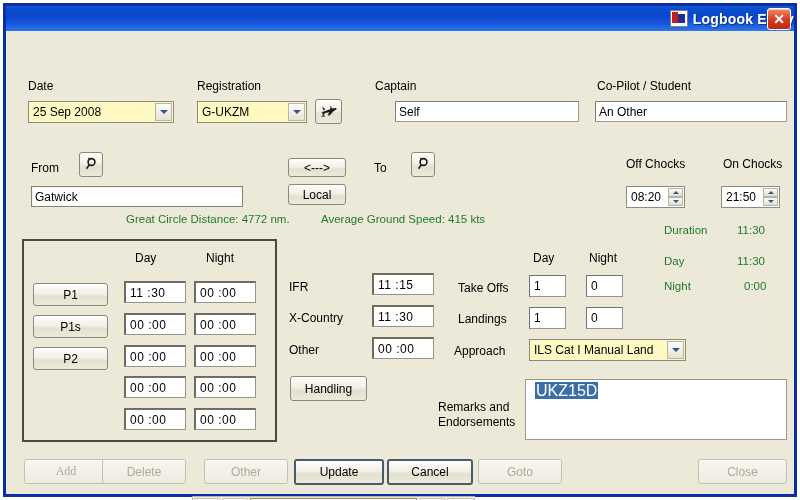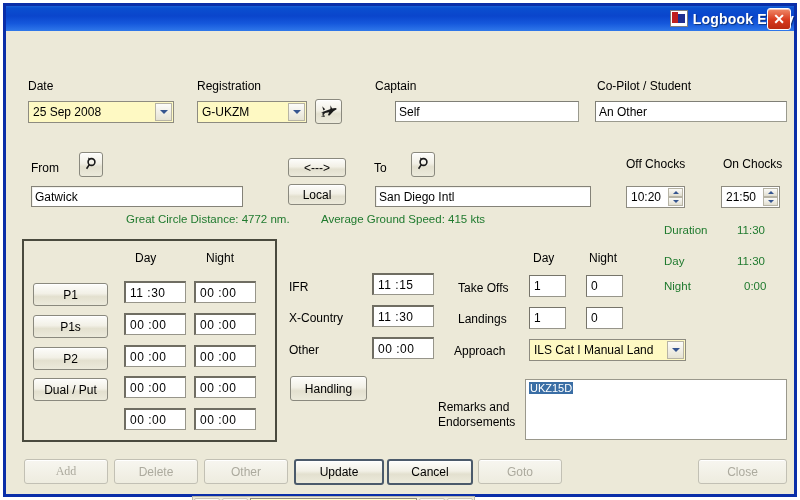--- a/index.html
+++ b/index.html
@@ -123,21 +123,21 @@
   .cnt{
     position:absolute;box-sizing:border-box;height:22px;width:37px;
     background:#ffffff;border:1px solid #97958a;
     border-top-color:#76746a;border-left-color:#76746a;
     font-size:12px;color:#000;padding:1px 2px 0 4px;line-height:18px;
   }
   
   .remarks{
     position:absolute;box-sizing:border-box;
     background:#ffffff;border:1px solid #9a988c;
-    font-size:11px;color:#000;padding:2px 3px;
+    font-size:16px;color:#000;padding:2px 9px;
   }
   .remarks .sel{background:#3a6ea5;color:#ffffff;padding:0 1px;}
   
   .nav{
     position:absolute;box-sizing:border-box;
     background:#ece9d8;border:1px solid #b9b7ab;
     display:flex;align-items:stretch;
   }
   .navbtn{
     width:26px;box-sizing:border-box;
@@ -209,25 +209,24 @@
     <div class="btn" style="left:282px;top:153px;width:58px;height:21px;">Local</div>
 
     <div class="lbl" style="left:368px;top:130px;">To</div>
     <div class="btn icon" style="left:405px;top:121px;width:24px;height:25px;">
       <svg width="15" height="17" viewBox="0 0 15 17" aria-hidden="true">
         <circle cx="7.5" cy="6" r="3.4" fill="none" stroke="#1a1a1a" stroke-width="1.6"></circle>
         <line x1="5.3" y1="8.6" x2="2.6" y2="12.8" stroke="#1a1a1a" stroke-width="1.6"></line>
         <path d="M4 1.4 L6 2.4 L4.6 3.4 Z" fill="#1a1a1a"></path>
       </svg>
     </div>
-    <div class="tbox sunk" style="left:369px;top:155px;width:216px;">San Diego Intl</div>
 
     <div class="lbl" style="left:620px;top:126px;">Off Chocks</div>
     <div class="spin" style="left:620px;top:155px;width:59px;">
-      <span>10:20</span>
+      <span>08:20</span>
       <span class="up">
           <i></i>
         </span>
       <span class="dn">
           <i></i>
         </span>
     </div>
 
     <div class="lbl" style="left:717px;top:126px;">On Chocks</div>
     <div class="spin" style="left:715px;top:155px;width:59px;">
@@ -259,21 +258,20 @@
     <div class="tcell" style="left:188px;top:250px;">00 :00</div>
 
     <div class="btn" style="left:27px;top:284px;width:75px;height:23px;">P1s</div>
     <div class="tcell" style="left:118px;top:282px;">00 :00</div>
     <div class="tcell" style="left:188px;top:282px;">00 :00</div>
 
     <div class="btn" style="left:27px;top:316px;width:75px;height:23px;">P2</div>
     <div class="tcell" style="left:118px;top:314px;">00 :00</div>
     <div class="tcell" style="left:188px;top:314px;">00 :00</div>
 
-    <div class="btn" style="left:27px;top:347px;width:75px;height:23px;">Dual / Put</div>
     <div class="tcell" style="left:118px;top:345px;">00 :00</div>
     <div class="tcell" style="left:188px;top:345px;">00 :00</div>
 
     <div class="tcell" style="left:118px;top:377px;">00 :00</div>
     <div class="tcell" style="left:188px;top:377px;">00 :00</div>
 
     <div class="lbl" style="left:283px;top:249px;">IFR</div>
     <div class="tcell" style="left:366px;top:242px;width:62px;">11 :15</div>
     <div class="lbl" style="left:283px;top:280px;">X-Country</div>
     <div class="tcell" style="left:366px;top:274px;width:62px;">11 :30</div>
@@ -300,21 +298,21 @@
         </span>
     </div>
 
     <div class="lbl" style="left:432px;top:369px;">Remarks and</div>
     <div class="lbl" style="left:432px;top:384px;">Endorsements</div>
     <div class="remarks" style="left:519px;top:348px;width:262px;height:61px;">
       <span class="sel">UKZ15D</span>
     </div>
 
     <div class="btn disabled" style="left:18px;top:428px;width:84px;height:25px;font-family:Liberation Serif, serif;">Add</div>
-    <div class="btn disabled" style="left:108px;top:428px;width:84px;height:25px;">Delete</div>
+    <div class="btn disabled" style="left:96px;top:428px;width:84px;height:25px;">Delete</div>
     <div class="btn disabled" style="left:198px;top:428px;width:84px;height:25px;">Other</div>
     <div class="btn def" style="left:288px;top:428px;width:90px;height:26px;">Update</div>
     <div class="btn def" style="left:381px;top:428px;width:86px;height:26px;">Cancel</div>
     <div class="btn disabled" style="left:472px;top:428px;width:84px;height:25px;">Goto</div>
     <div class="btn disabled" style="left:692px;top:428px;width:89px;height:25px;">Close</div>
 
     <div class="nav" style="left:186px;top:465px;width:283px;height:23px;">
       <div class="navbtn">|K</div>
       <div class="navbtn">&lt;</div>
       <div class="navfield">Entry 840 of 840</div>

